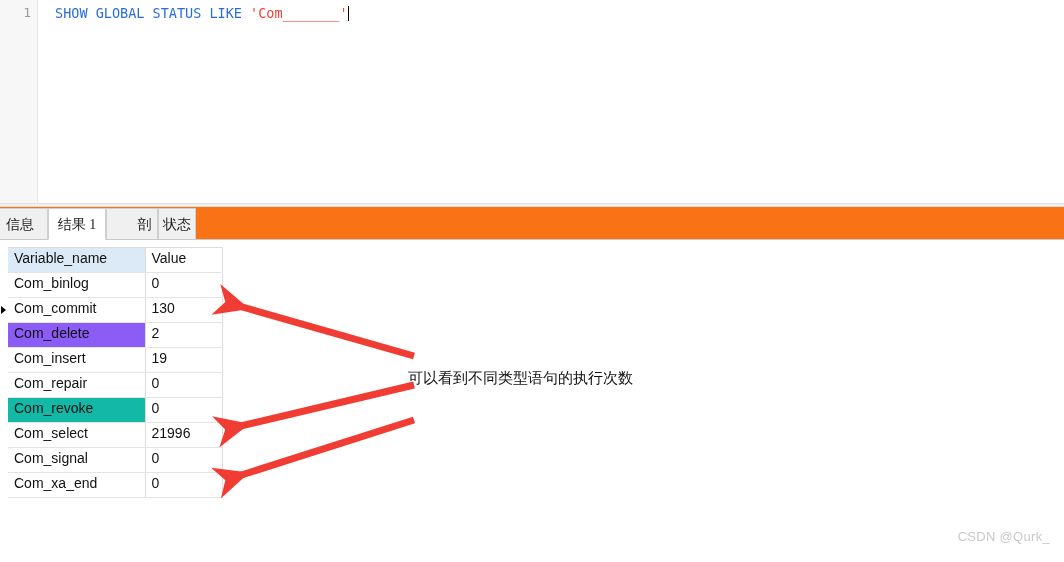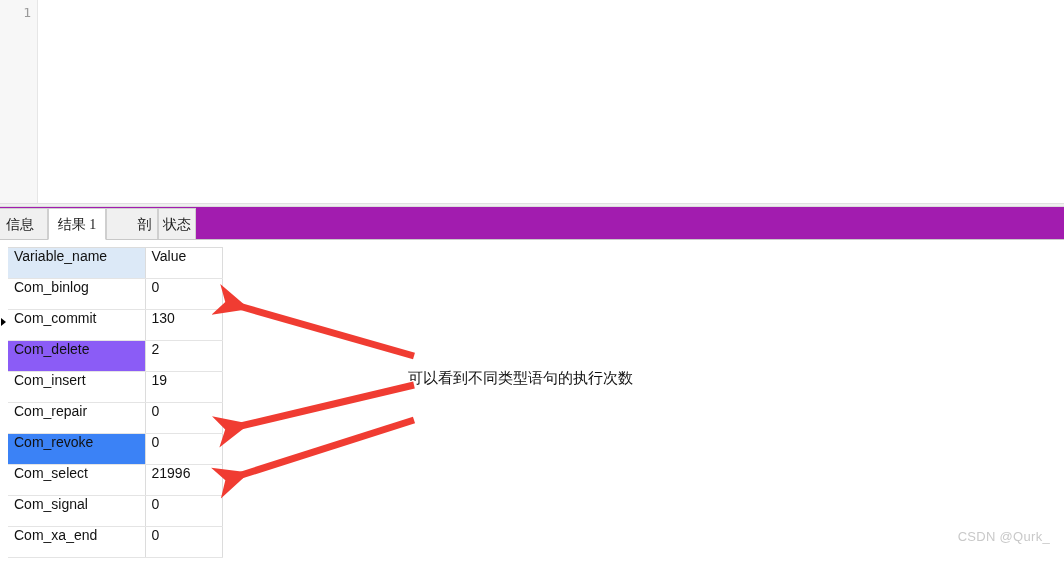--- a/index.html
+++ b/index.html
@@ -74,21 +74,21 @@
     border-bottom: 1px solid #dcdcdc;
     box-sizing: border-box;
   }
 
   
   #result-tabs {
     position: absolute;
     left: 0; top: 207px;
     width: 1064px;
     height: 33px;
-    background: #a21caf;
+    background: #f97316;
     border-bottom: 1px solid #c8c8c8;
     box-sizing: border-box;
   }
   .result-tab {
     position: absolute;
     top: 1px;
     height: 31px;
     line-height: 31px;
     font-size: 14px;
     color: #1a1a1a;
@@ -128,21 +128,21 @@
     table-layout: fixed;
   }
   #grid-table col.col-marker { width: 8px; }
   #grid-table col.col-name   { width: 137px; }
   #grid-table col.col-value  { width: 77px; }
 
   #grid-table th, #grid-table td {
     height: 25px;
     font-size: 14px;
     color: #111111;
-    padding: 0 0 14px 6px;
+    padding: 0 0 4px 6px;
     border-right: 1px solid #dcdcdc;
     border-bottom: 1px solid #e4e4e4;
     text-align: left;
     font-weight: normal;
     white-space: nowrap;
     overflow: hidden;
     box-sizing: border-box;
     vertical-align: middle;
   }
   #grid-table th.hdr-name  { background: #dce9f7; border-top: 1px solid #dcdcdc; }
@@ -150,21 +150,21 @@
   #grid-table th.hdr-marker,
   #grid-table td.cell-marker {
     background: #ffffff;
     border-right: none;
     border-bottom: none;
     padding: 0;
     position: relative;
   }
   #grid-table td.cell-value { background: #ffffff; }
 
-  td.cell-name.tint-blue { background: #3b82f6; }
+  td.cell-name.tint-blue { background: #14b8a6; }
   td.cell-name.tint-gray { background: #8b5cf6; }
   td.cell-name.tint-none { background: #ffffff; }
 
   .row-marker-triangle {
     position: absolute;
     left: 1px;
     top: 8px;
     width: 0; height: 0;
     border-top: 4px solid transparent;
     border-bottom: 4px solid transparent;
@@ -200,20 +200,21 @@
     letter-spacing: 0.3px;
   }
 </style>
 </head>
 <body>
 
 <div id="editor-pane">
   <div id="editor-gutter">
     <span id="gutter-line-number">1</span>
   </div>
+  <div id="editor-code-line"><span class="sql-keyword">SHOW GLOBAL STATUS LIKE </span><span class="sql-string">'Com_______'</span><span id="editor-caret"></span></div>
 </div>
 
 <div id="pane-splitter"></div>
 
 <div id="result-tabs">
   <div class="result-tab" id="tab-info">信息</div>
   <div class="result-tab active" id="tab-result">结果 1</div>
   <div class="result-tab" id="tab-profile">剖析</div>
   <div class="result-tab" id="tab-status">状态</div>
 </div>

